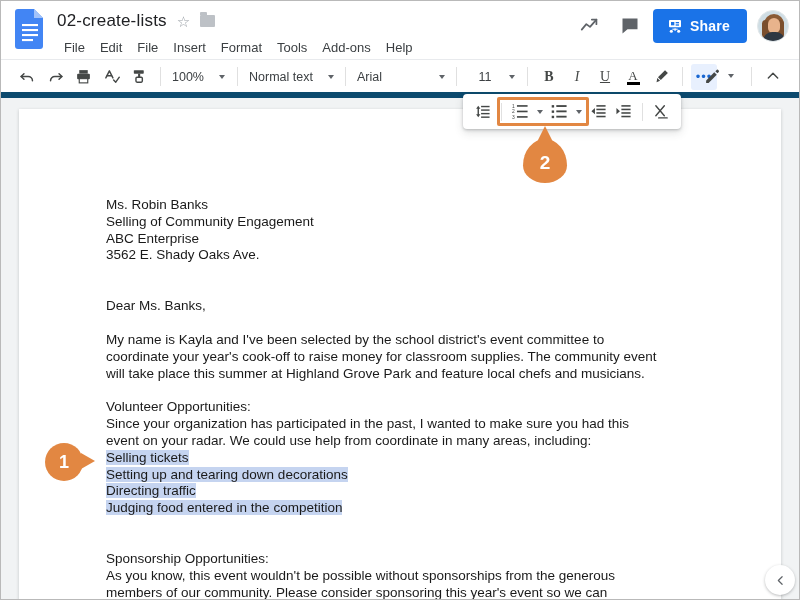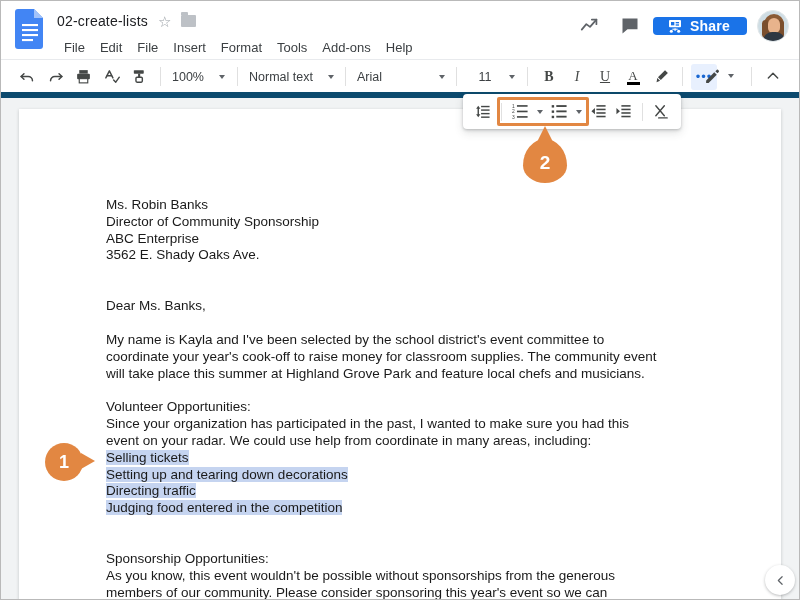--- a/index.html
+++ b/index.html
@@ -23,21 +23,21 @@
     height: 58px;
     background: #ffffff;
     display: flex;
     align-items: flex-start;
     padding: 6px 10px 0 14px;
   }
   .docs-logo { width: 30px; height: 40px; margin-top: 2px; flex: 0 0 auto; }
   .title-block { margin-left: 12px; margin-top: 2px; flex: 1 1 auto; }
   .title-row { display: flex; align-items: center; height: 24px; }
   .doc-title {
-    font-size: 14px; color: #202124; letter-spacing: .2px;
+    font-size: 17px; color: #202124; letter-spacing: .2px;
     font-family: "Liberation Sans", sans-serif;
   }
   .star-icon { margin-left: 10px; color: #9aa0a6; font-size: 15px; line-height: 1; }
   .folder-icon {
     margin-left: 10px; width: 15px; height: 12px; background: #bdc1c6;
     border-radius: 1px; position: relative;
   }
   .folder-icon::before {
     content: ""; position: absolute; top: -3px; left: 0;
     width: 7px; height: 3px; background: #bdc1c6; border-radius: 1px 1px 0 0;
@@ -52,21 +52,21 @@
     position: absolute; right: 10px; top: 8px;
     display: flex; align-items: center; gap: 6px;
   }
   .hdr-icon-btn {
     width: 34px; height: 34px; border-radius: 50%;
     display: flex; align-items: center; justify-content: center;
   }
   .share-btn {
     display: flex; align-items: center; gap: 7px;
     background: #1a73e8; color: #fff;
-    height: 18px; padding: 0 17px 0 14px;
+    height: 34px; padding: 0 17px 0 14px;
     border-radius: 4px; font-size: 14px; font-weight: bold;
     letter-spacing: .2px;
   }
   .avatar {
     width: 32px; height: 32px; border-radius: 50%;
     margin-left: 4px; overflow: hidden; background: #cfdde4;
     position: relative; border: 1px solid #e3e8ea;
   }
   .avatar .hair {
     position: absolute; left: 6px; top: 3px; width: 20px; height: 25px;
@@ -410,21 +410,21 @@
         </svg>
       </div>
     </div>
   </div>
 
   <div class="doc-area">
     <div class="page">
       <div class="page-body">
 
         <div class="addr-line">Ms. Robin Banks</div>
-        <div class="addr-line">Director of Community Sponsorship</div>
+        <div class="addr-line">Selling of Community Engagement</div>
         <div class="addr-line">ABC Enterprise</div>
         <div class="addr-line">3562 E. Shady Oaks Ave.</div>
 
         <div class="blank"></div>
         <div class="blank"></div>
 
         <div>Dear Ms. Banks,</div>
 
         <div class="blank"></div>
 

